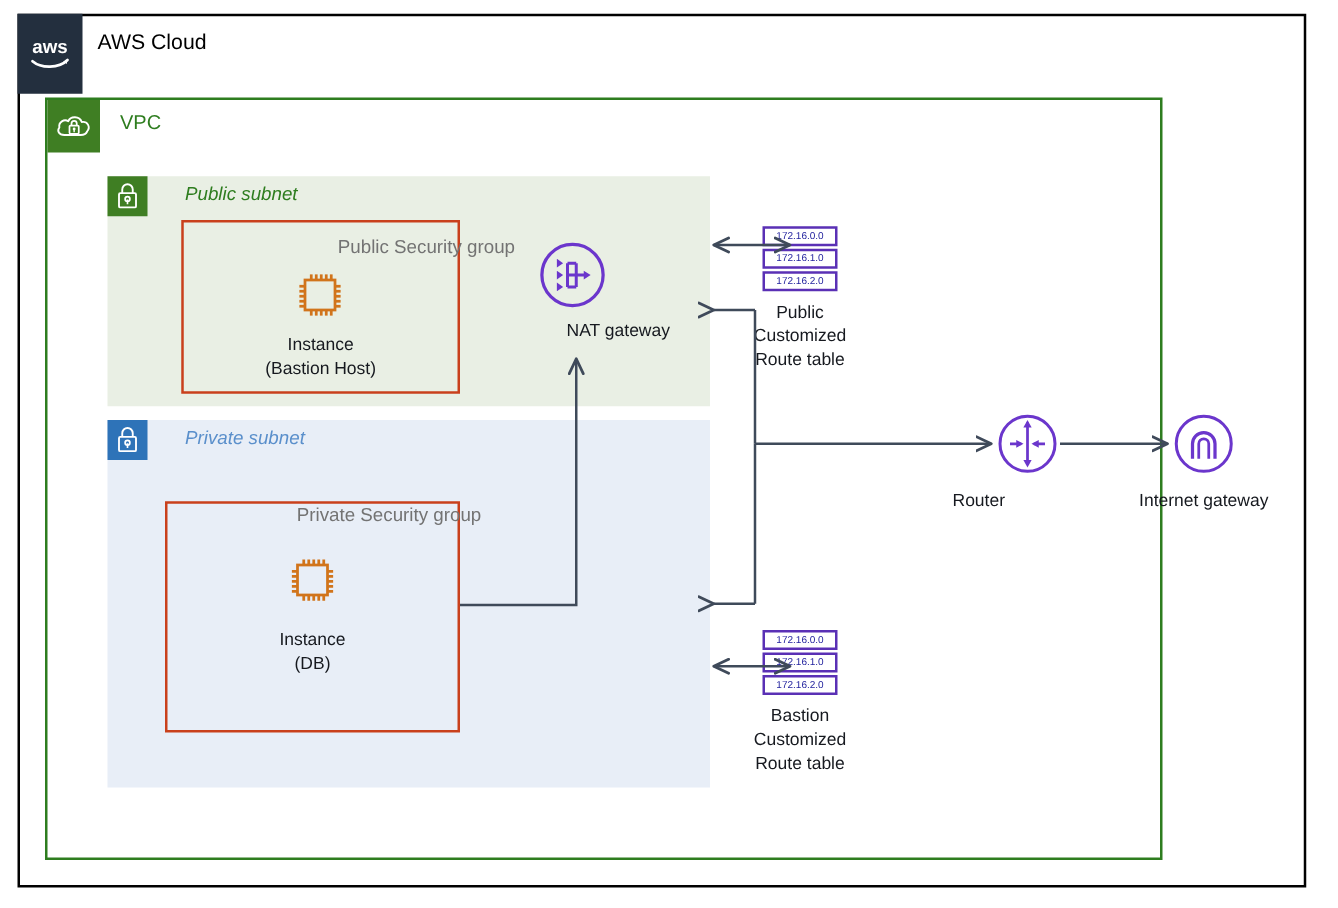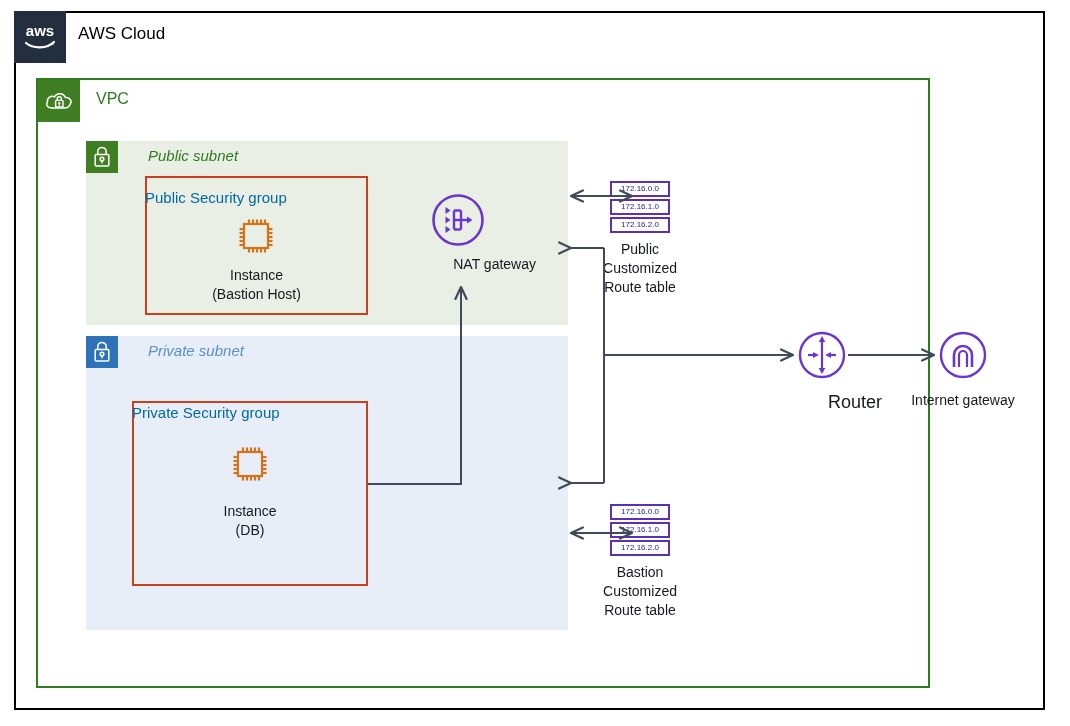--- a/index.html
+++ b/index.html
@@ -22,21 +22,21 @@
 
   
   #aws-cloud-frame {
     left: 14px; top: 11px;
     width: 1031px; height: 699px;
     border: 2px solid #000000;
     box-sizing: border-box;
   }
   #aws-logo-badge {
     left: 14px; top: 11px;
-    width: 52px; height: 52px;
+    width: 52px; height: 64px;
     background: #232F3E;
     box-sizing: border-box;
     display: flex;
     align-items: center;
     justify-content: center;
   }
   #aws-cloud-title {
     left: 78px; top: 24px;
     font-size: 17px;
     color: #000000;
@@ -113,23 +113,24 @@
   #public-sg-box {
     left: 145px; top: 176px;
     width: 223px; height: 139px;
   }
   #private-sg-box {
     left: 132px; top: 401px;
     width: 236px; height: 185px;
   }
   .sg-label {
     font-size: 15px;
-    color: #0369a1;
-    white-space: nowrap;
-    text-align: left;
+    color: #737373;
+    white-space: nowrap;
+    text-align: right;
+    margin-left: 44px;
   }
   #public-sg-label { left: 145px; top: 189px; width: 223px; }
   #private-sg-label { left: 132px; top: 404px; width: 209px; }
 
   
   .instance-icon { width: 48px; height: 48px; }
   #public-instance-icon { left: 232px; top: 212px; }
   #private-instance-icon { left: 226px; top: 440px; }
   .instance-label {
     font-size: 14px;
@@ -176,22 +177,22 @@
     font-size: 14px;
     color: #16191F;
     text-align: center;
     line-height: 19px;
   }
 
   
   #router-icon { left: 798px; top: 331px; width: 48px; height: 48px; }
   #router-label {
     left: 762px; top: 392px; width: 120px;
-    font-size: 18px; color: #16191F;
-    text-align: right; white-space: nowrap;
+    font-size: 14px; color: #16191F;
+    text-align: left; white-space: nowrap;
   }
   #igw-icon { left: 939px; top: 331px; width: 48px; height: 48px; }
   #igw-label {
     left: 893px; top: 392px; width: 140px;
     font-size: 14px; color: #16191F;
     text-align: center; white-space: nowrap;
   }
 
   
   #connectors {

